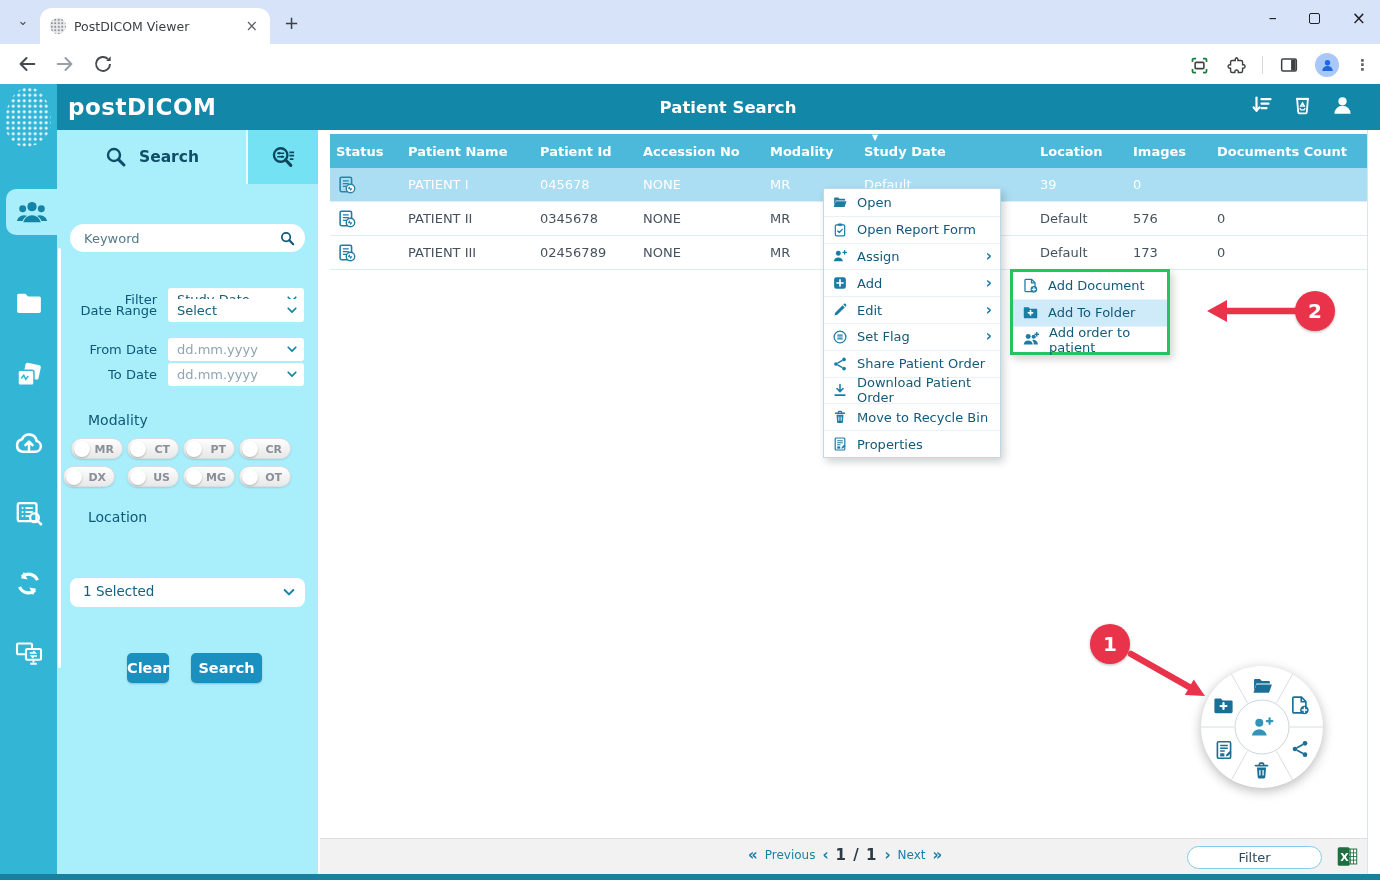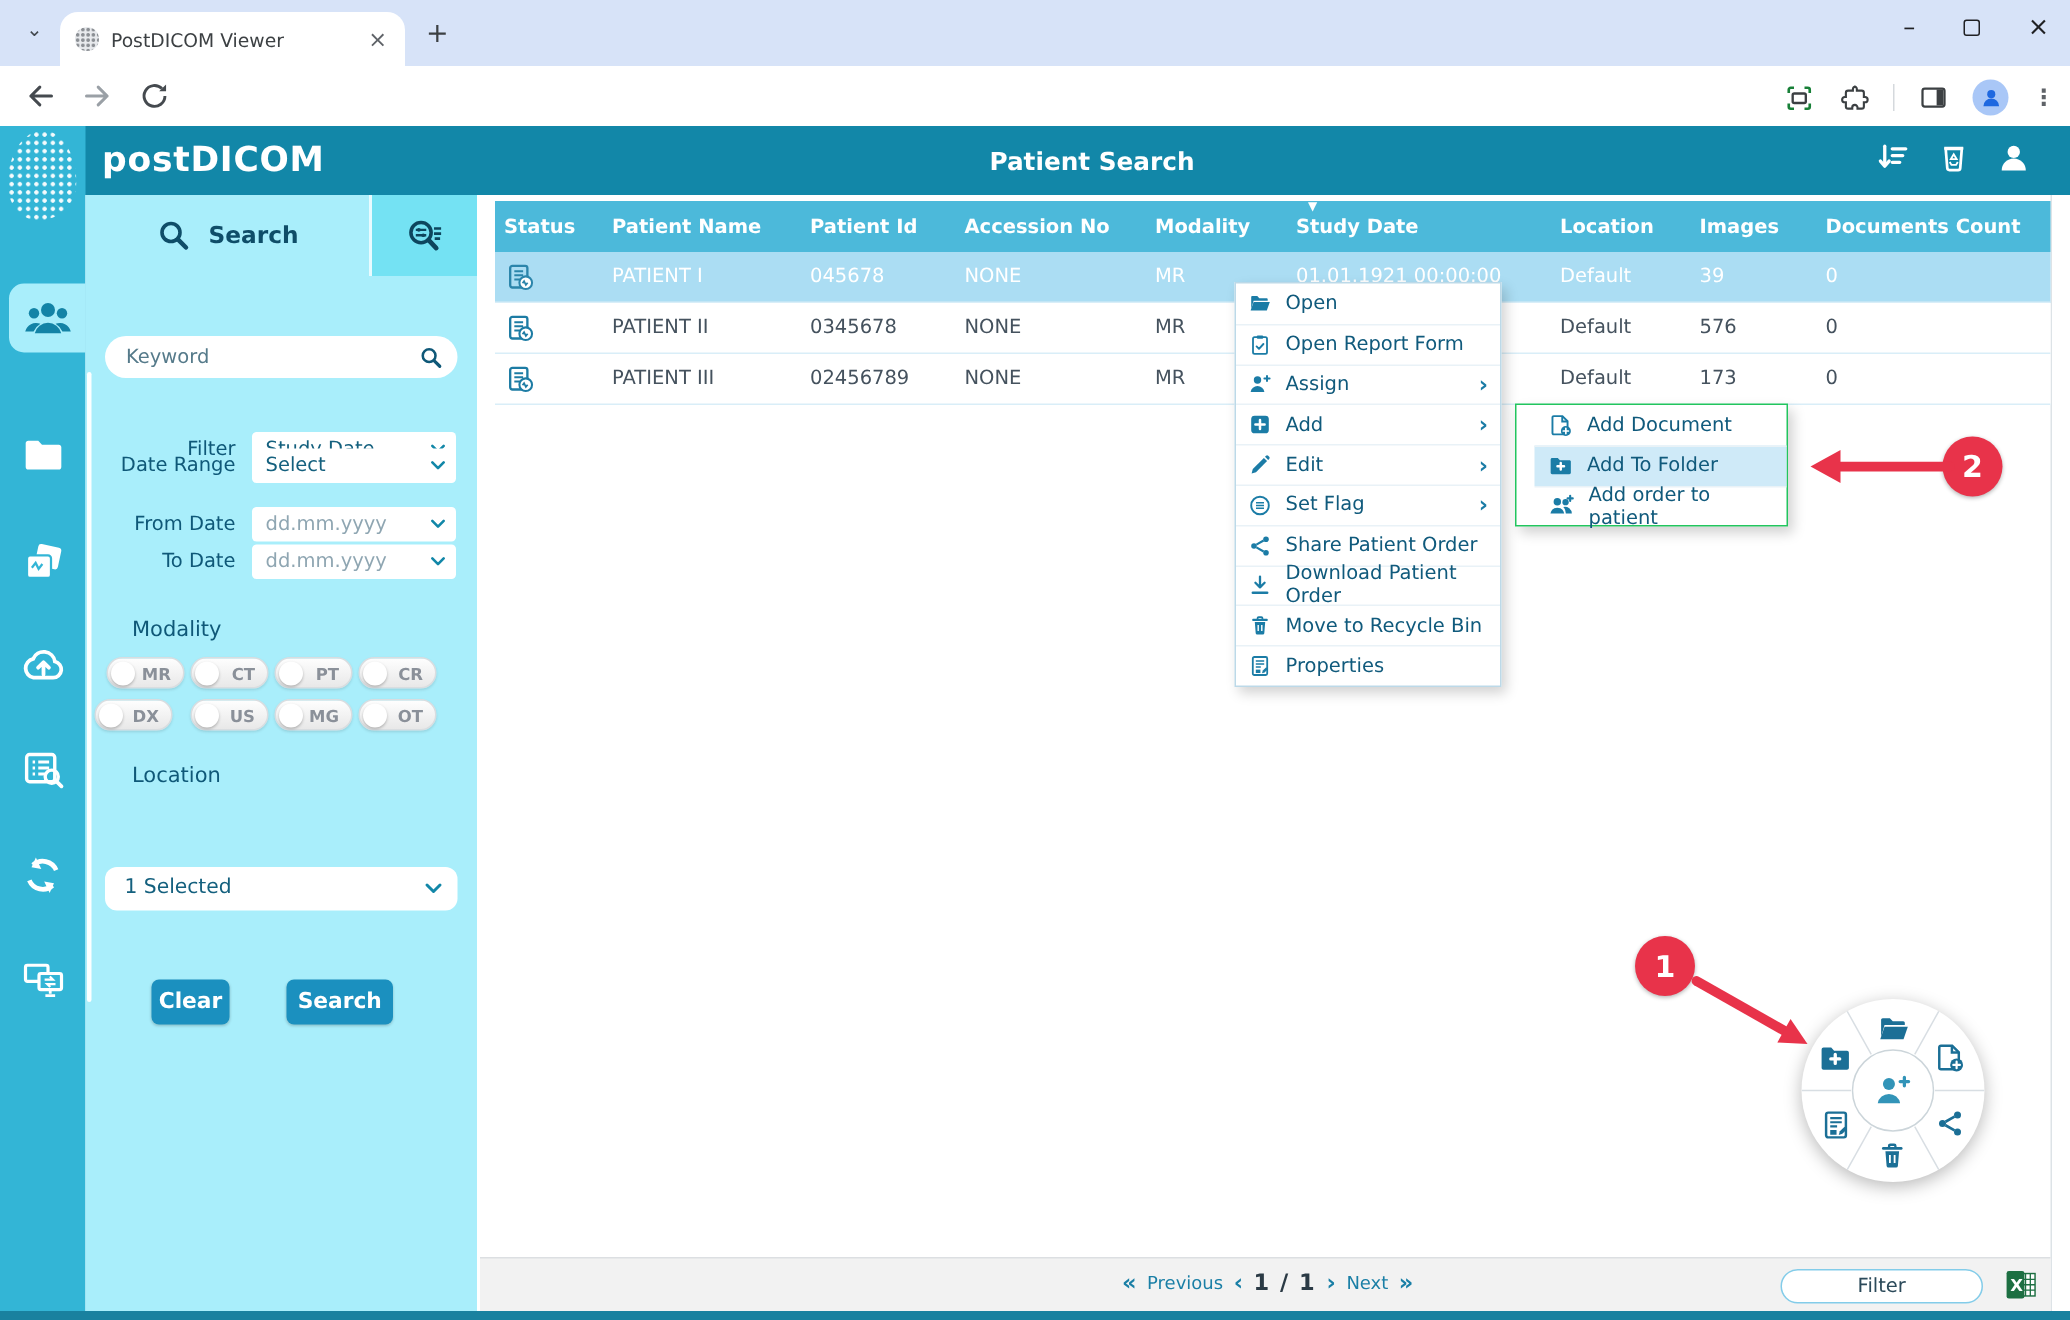--- a/index.html
+++ b/index.html
@@ -81,21 +81,21 @@
   .trow.sel .cell { color:#fff; }
   .status-ic { color:#1d7ca4; }
   .trow.sel .status-ic { color:#2b85ab; }
 
   
   .cmenu { position:absolute; left:505px; top:58px; width:178px; background:#fff; border:1px solid #bcd9e8; box-shadow:3px 4px 8px rgba(0,0,0,.18); }
   .cm-item { height:26.8px; display:flex; align-items:center; gap:9px; padding:0 8px; font-size:13px; color:#105a7c; border-top:1px solid #e9f2f7; }
   .cm-item:first-child { border-top:none; }
   .cm-ic { color:#1b7ca6; flex:0 0 auto; }
   .cm-arrow { margin-left:auto; color:#1b7ca6; font-size:15px; font-weight:700; line-height:1; }
-  .smenu { position:absolute; left:692px; top:139px; width:182px; background:#fff; border:1px solid #22c55e; box-shadow:3px 4px 8px rgba(0,0,0,.18);padding-left:12px; }
+  .smenu { position:absolute; left:692px; top:139px; width:160px; background:#fff; border:3px solid #22c55e; box-shadow:3px 4px 8px rgba(0,0,0,.18); }
   .sm-item { height:26.8px; display:flex; align-items:center; gap:9px; padding:0 9px; font-size:13px; color:#105a7c; border-top:1px solid #e9f2f7; }
   .sm-item:first-child { border-top:none; }
   .sm-item.hl { background:#cfeaf8; }
 
   
   .radial { position:absolute; left:883px; top:536px; width:122px; height:122px; border-radius:50%; background:#fff; box-shadow:0 3px 12px rgba(0,0,0,.28); }
 
   
   .badge { position:absolute; width:40px; height:40px; border-radius:50%; background:#e8334a; color:#fff; font-size:20px; font-weight:700; display:flex; align-items:center; justify-content:center; box-shadow:0 1px 3px rgba(0,0,0,.3); }
   .arrow-svg { position:absolute; overflow:visible; }
@@ -510,21 +510,21 @@
       </div>
 
     <div class="section-label" style="top:379px">Location</div>
     <div class="loc-select">
         <span>1 Selected</span>
       <svg class="ic chev" width="16" height="16">
           <use href="#i-chevron"></use>
         </svg>
       </div>
 
-    <button class="btn" style="left:44px;width:52px">Clear</button>
+    <button class="btn" style="left:70px;width:42px">Clear</button>
     <button class="btn" style="left:134px;width:71px">Search</button>
   </div>
 
   <div class="main">
     <div class="gutter"></div>
 
     <div class="tbl">
       <div class="tbl-grid tbl-head">
         <div class="cell">Status</div>
         <div class="cell">Patient Name</div>
@@ -542,21 +542,20 @@
       <div class="tbl-grid trow sel">
         <div class="cell">
             <svg class="ic status-ic" width="22" height="22">
               <use href="#i-status-doc"></use>
             </svg>
           </div>
         <div class="cell">PATIENT I</div>
         <div class="cell">045678</div>
         <div class="cell">NONE</div>
         <div class="cell">MR</div>
-        <div class="cell">01.01.1921 00:00:00</div>
         <div class="cell">Default</div>
         <div class="cell">39</div>
         <div class="cell">0</div>
       </div>
       <div class="tbl-grid trow">
         <div class="cell">
             <svg class="ic status-ic" width="22" height="22">
               <use href="#i-status-doc"></use>
             </svg>
           </div>

